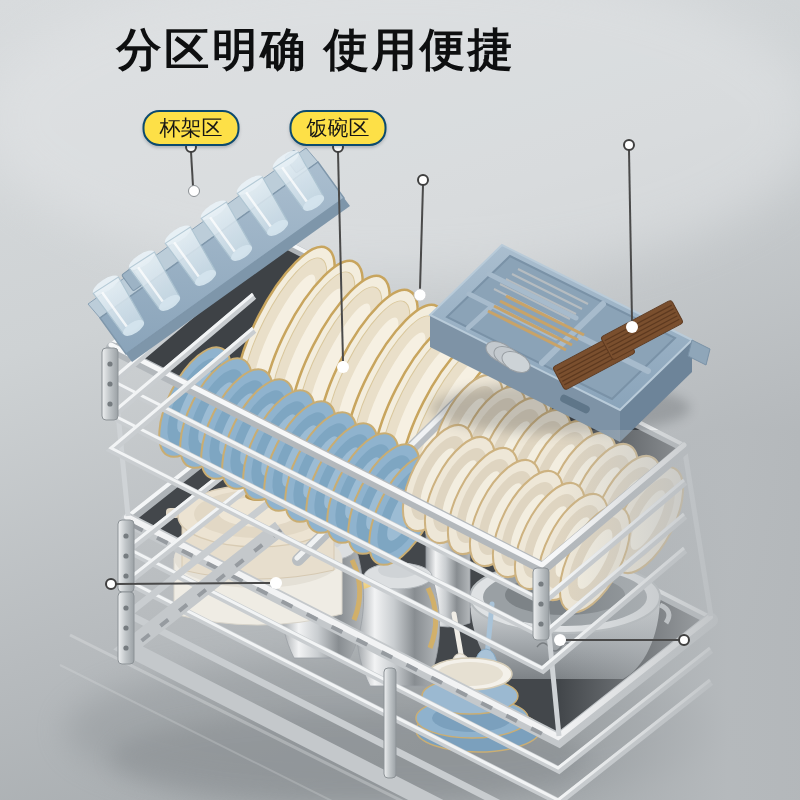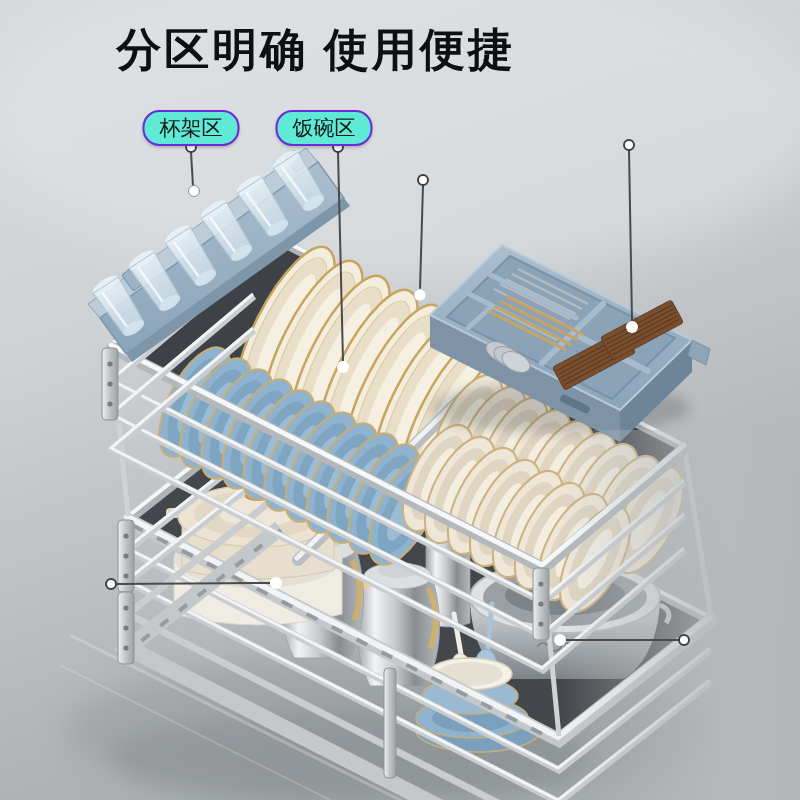--- a/index.html
+++ b/index.html
@@ -2,22 +2,22 @@
 <html><head>
 <meta charset="utf-8">
 <style>
   html,body{margin:0;padding:0;background:#9ea3a6;}
   .stage{position:relative;width:800px;height:800px;overflow:hidden;
          font-family:"Liberation Sans","DejaVu Sans",sans-serif;}
   .scene{position:absolute;inset:0;}
   .headline{position:absolute;top:20px;left:0;width:632px;text-align:center;
             font-size:45px;font-weight:900;color:#0e0f10;letter-spacing:3px;
             margin:0;}
-  .pill{position:absolute;transform:translateX(-50%);background:#5eead4;
-        border:2px solid #6d28d9;border-radius:17px;padding:3px 15px;
+  .pill{position:absolute;transform:translateX(-50%);background:#fde047;
+        border:2px solid #0c4a6e;border-radius:17px;padding:3px 15px;
         font-size:21px;font-weight:500;color:#161616;white-space:nowrap;
         box-shadow:0 2px 3px rgba(60,65,70,.25);line-height:1.25;}
 </style>
 </head>
 <body>
 
 <div class="stage">
 
 <svg class="scene" width="800" height="800" viewBox="0 0 800 800">
   <defs>
@@ -357,15 +357,15 @@
       <line x1="679" y1="640" x2="566" y2="640"></line>
       <circle cx="684" cy="640" r="5" fill="#ffffff" stroke="#3f3f3f" stroke-width="2"></circle>
       <circle cx="560" cy="640" r="6" fill="#ffffff" stroke="none"></circle>
     </g>
   </g>
 </svg>
 
 <h1 class="headline">分区明确 使用便捷</h1>
 
 <div class="pill" style="left:191px;top:110px">杯架区</div>
-<div class="pill" style="left:324px;top:110px">饭碗区</div>
+<div class="pill" style="left:338px;top:110px">饭碗区</div>
 
 </div>
 
 </body></html>

